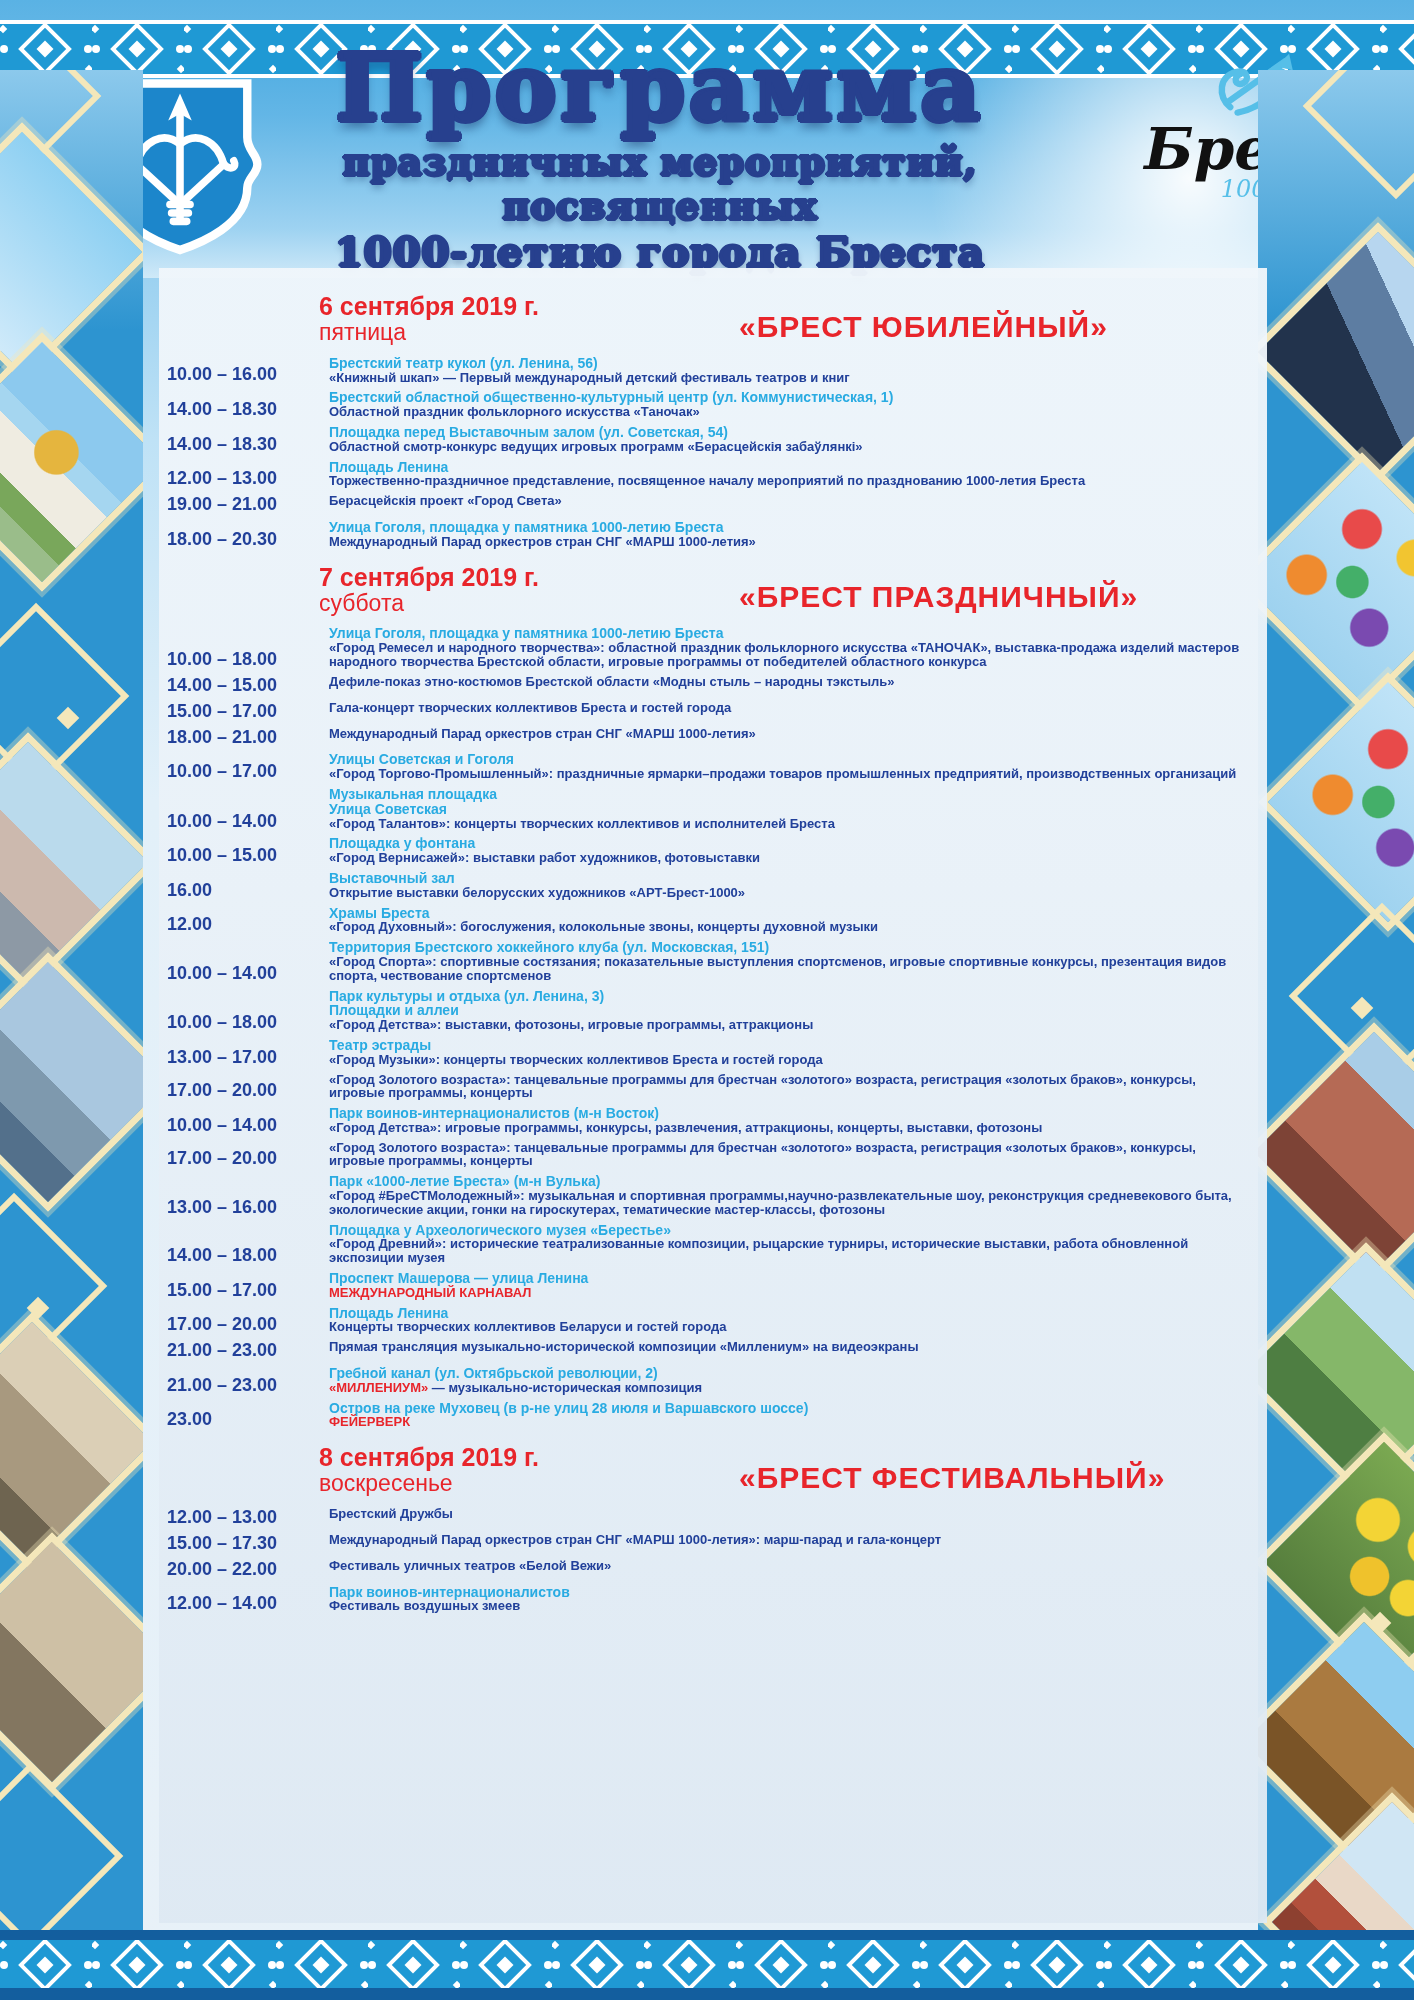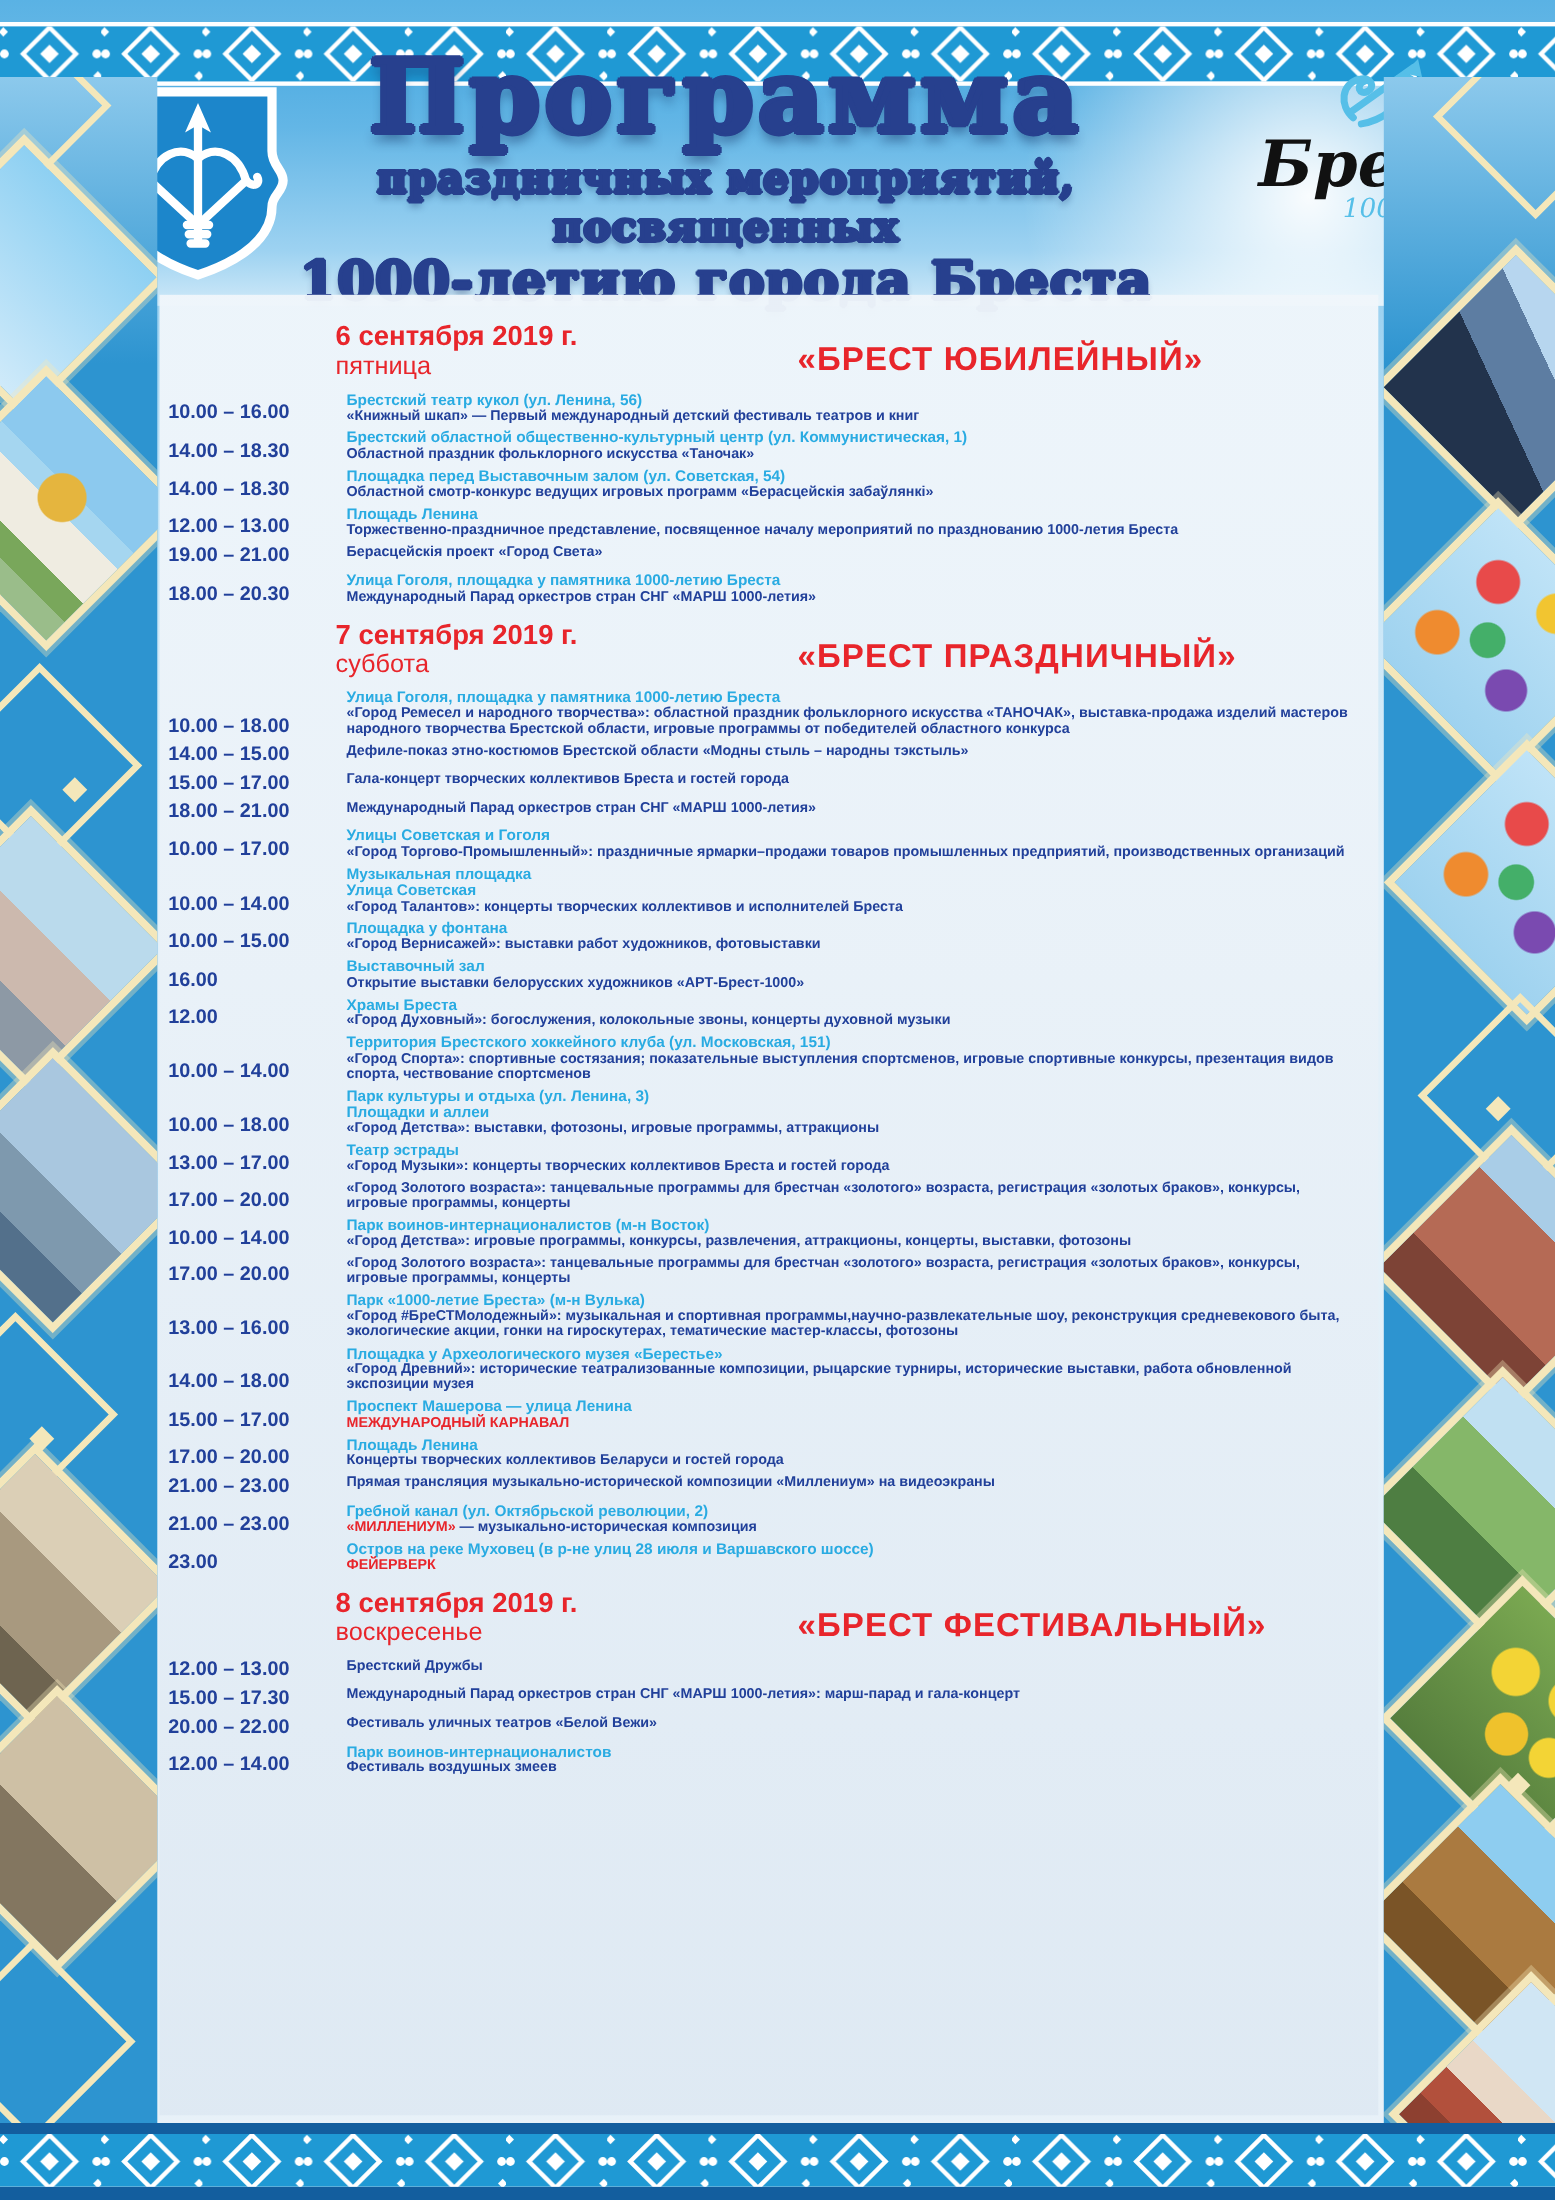--- a/index.html
+++ b/index.html
@@ -21,21 +21,21 @@
   .title-wrap{position:absolute;left:210px;top:42px;width:900px;text-align:center;}
   .gold{font-family:"DejaVu Serif",serif;font-weight:700;
     background:linear-gradient(180deg,#fffbe2 4%,#fcdf85 26%,#f2ae31 48%,#c9821b 66%,#9a6410 76%,#ffd87c 96%);
     -webkit-background-clip:text;background-clip:text;color:transparent;}
   .title-main{font-size:92px;line-height:1.0;letter-spacing:4px;
     text-shadow:3px 0 0 #27408e,-3px 0 0 #27408e,0 3px 0 #27408e,0 -3px 0 #27408e,
       2px 2px 0 #27408e,-2px 2px 0 #27408e,2px -2px 0 #27408e,-2px -2px 0 #27408e,0 8px 10px rgba(15,40,90,.45);}
   .title-sub1{font-size:37px;margin-top:6px;letter-spacing:1px;
     text-shadow:2px 0 0 #27408e,-2px 0 0 #27408e,0 2px 0 #27408e,0 -2px 0 #27408e,
       1px 1px 0 #27408e,-1px 1px 0 #27408e,1px -1px 0 #27408e,-1px -1px 0 #27408e,0 5px 7px rgba(15,40,90,.4);}
-  .title-sub2{font-size:48px;margin-top:0px;letter-spacing:1px;
+  .title-sub2{font-size:40px;margin-top:0px;letter-spacing:1px;
     text-shadow:2px 0 0 #27408e,-2px 0 0 #27408e,0 2px 0 #27408e,0 -2px 0 #27408e,
       1px 1px 0 #27408e,-1px 1px 0 #27408e,1px -1px 0 #27408e,-1px -1px 0 #27408e,0 5px 7px rgba(15,40,90,.4);}
   .logo{position:absolute;right:38px;top:48px;width:240px;text-align:center;}
   .logo-bow{display:block;margin:0 auto;width:92px;height:74px;}
   .logo-name{font-family:"DejaVu Serif",serif;font-style:italic;font-weight:700;font-size:58px;color:#111;line-height:.95;}
   .logo-tag{font-family:"DejaVu Serif",serif;font-style:italic;font-size:24px;color:#56bfe8;margin-top:-2px;padding-left:60px;}
 
   
   .strip{position:absolute;top:70px;height:1860px;overflow:hidden;
     background:linear-gradient(180deg,#8cc9ec 0%,#2d94d0 14%,#2d94d0 100%);}
@@ -66,21 +66,21 @@
   .p-flowers{background:
     radial-gradient(circle at 30% 35%,#f3d435 0 13%,rgba(0,0,0,0) 14%),
     radial-gradient(circle at 62% 25%,#f3d435 0 12%,rgba(0,0,0,0) 13%),
     radial-gradient(circle at 50% 62%,#efc22c 0 14%,rgba(0,0,0,0) 15%),
     radial-gradient(circle at 75% 55%,#f3d435 0 11%,rgba(0,0,0,0) 12%),
     linear-gradient(180deg,#7aa851,#567e3d);}
   .p-angel{background:linear-gradient(180deg,#8ecdf0 0 32%,#aa7a40 32% 74%,#7a5427 74%);}
   .p-roofs{background:linear-gradient(180deg,#d0e6f4 0 44%,#e9d8c7 44% 64%,#b2503c 64% 84%,#8d4030 84%);}
 
   
-  .panel{position:absolute;left:145px;top:268px;width:1108px;height:1655px;
+  .panel{position:absolute;left:159px;top:268px;width:1108px;height:1655px;
     background:linear-gradient(180deg,rgba(240,246,251,.96),rgba(222,233,243,.96));
     box-sizing:border-box;padding:10px 0 0 0;overflow:hidden;}
 
   .day-head{display:grid;grid-template-columns:160px 420px 1fr;align-items:end;margin:14px 0 10px 0;}
   .day-date{color:#e8252b;font-weight:700;font-size:25px;line-height:1.12;}
   .day-weekday{color:#e8252b;font-weight:400;font-size:23px;line-height:1.12;}
   .day-title{color:#e8252b;font-weight:700;font-size:30px;letter-spacing:1px;padding-bottom:2px;text-align:left;}
 
   .event{display:grid;grid-template-columns:152px 1fr;column-gap:10px;margin:0 6px 6px 8px;}
   .etime{color:#21409a;font-weight:700;font-size:18px;line-height:1.05;padding-top:1px;white-space:nowrap;align-self:end;}

